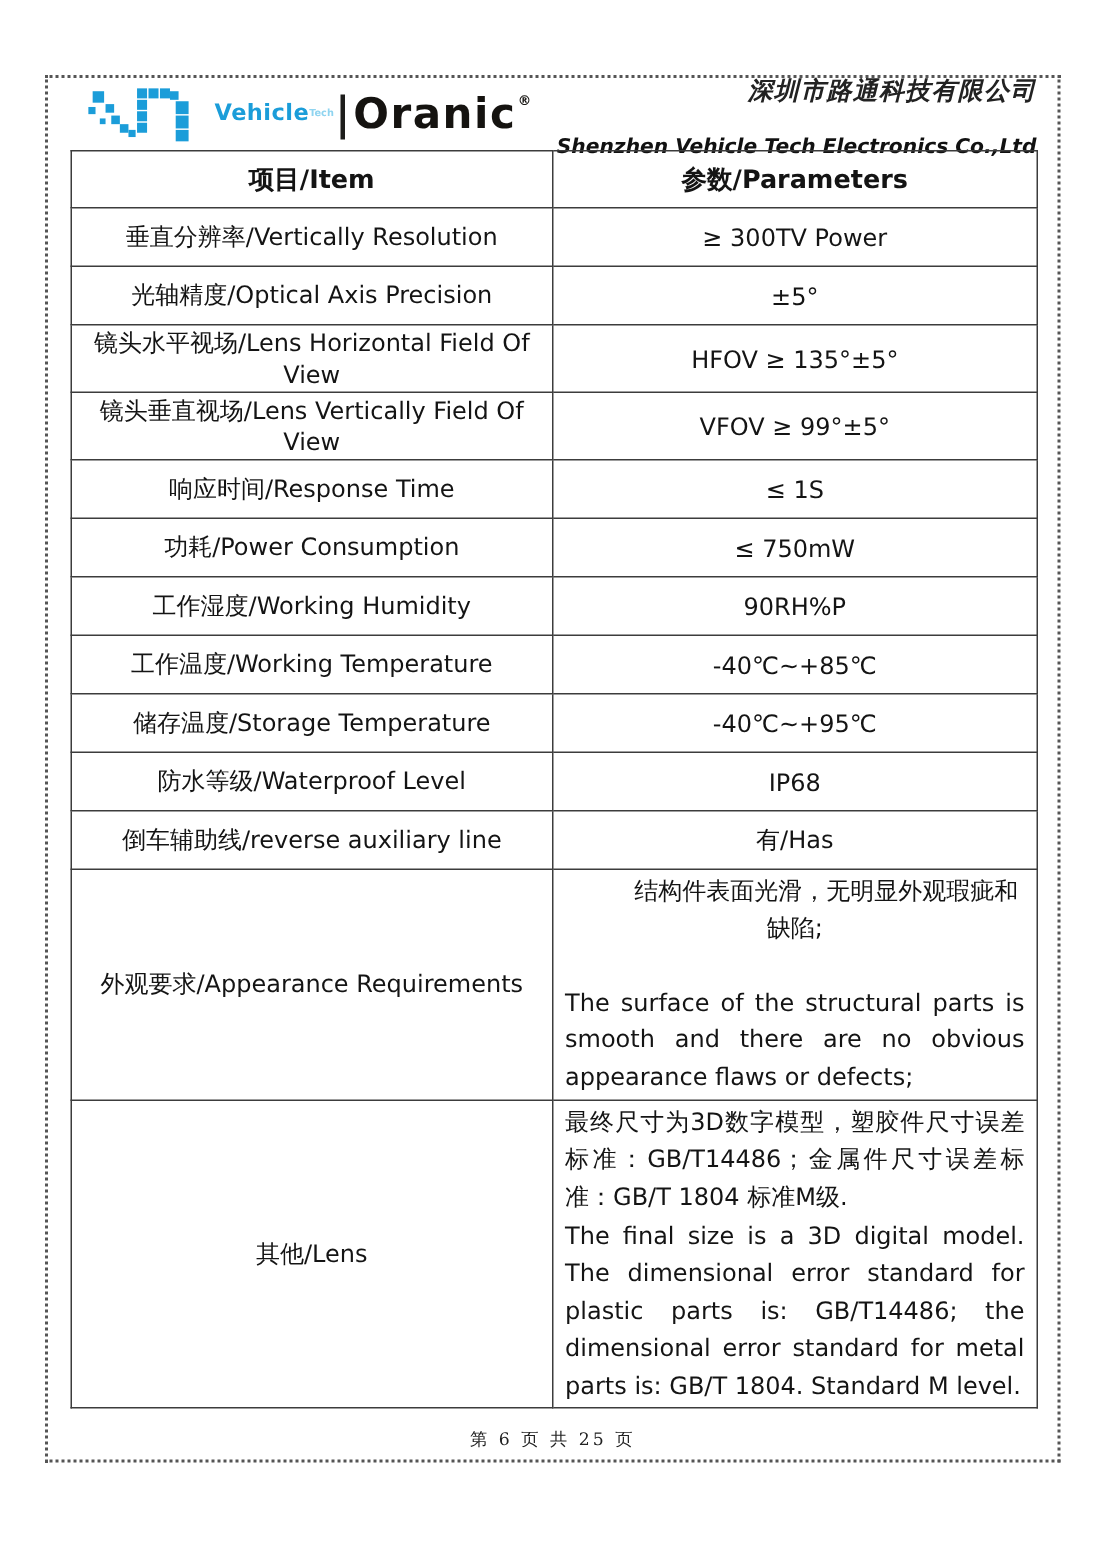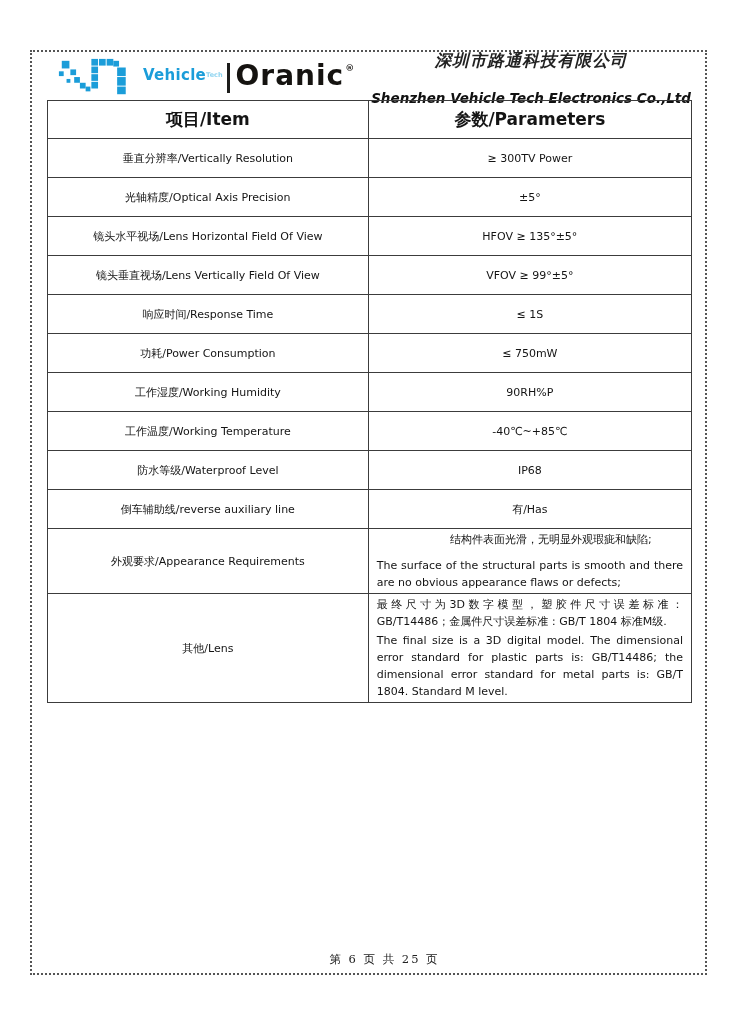--- a/index.html
+++ b/index.html
@@ -21,42 +21,42 @@
   }
   .logo-block { display:flex; align-items:center; }
   .logo-mosaic { display:block; }
   .brand-vehicle-wrap { display:flex; flex-direction:row; margin-left:3px; margin-top:-6px;align-items:center; }
   .brand-vehicle { font-size:15px; font-weight:bold; color:#1b9dd9; letter-spacing:.3px; }
   .brand-tech { font-size:6.5px; font-weight:bold; color:#8fd4f0; text-align:right; margin-top:-1px; }
   .logo-divider { width:3px; height:30px; background:#1d1d1b; margin:0 6px 0 4px; }
   .brand-oranic-wrap { display:flex; align-items:flex-start; margin-top:-4px; }
   .brand-oranic { font-size:28px; font-weight:900; color:#151310; letter-spacing:1px; line-height:1; font-family:"DejaVu Sans","Liberation Sans",sans-serif; }
   .brand-reg { font-size:9px; font-weight:bold; color:#151310; margin-top:1px; margin-left:1px; }
-  .company-block { text-align:center; line-height:1.25; padding-top:2px; }
+  .company-block { text-align:right; line-height:1.25; padding-top:2px; }
   .company-cn { font-size:16.5px; font-weight:bold; font-style:italic; color:#222; font-family:"DejaVu Serif","Liberation Serif",serif; letter-spacing:1px; }
   .company-en { font-size:13.5px; font-weight:bold; font-style:italic; color:#111; margin-top:18px; }
   
   .spec-table {
     position:absolute; left:15px; top:48px; width:645px;
     border-collapse:collapse; table-layout:fixed;
   }
   .spec-table th, .spec-table td {
-    border:1px solid #3c3c3c; font-size:11px; color:#141414;
+    border:1px solid #3c3c3c; font-size:16px; color:#141414;
     text-align:center; vertical-align:middle; padding:2px 8px;
   }
   .spec-table thead th { height:38px; font-weight:bold; font-size:17px; }
   .r-simple td { height:39px; }
   .cell-multiline { text-align:left; vertical-align:middle; padding:5px 10px 6px 12px; line-height:1.55; }
-  .cell-appearance .p-cn { text-indent:42px; margin-bottom:9px; }
+  .cell-appearance .p-cn { text-indent:42px; margin-bottom:25px; }
   .cell-appearance .p-en { text-align:justify; }
   .cell-other .p-cn { text-align:justify; margin-bottom:2px; }
   .cell-other .p-en { text-align:justify; }
   
   .page-footer {
-    position:absolute; left:16px; bottom:6px; width:100%;
+    position:absolute; left:0; bottom:6px; width:100%;
     text-align:center; font-size:11.5px; color:#222; letter-spacing:2px;
     font-family:"DejaVu Serif","Liberation Serif",serif;
   }
 </style>
 </head>
 <body>
 
 <div class="page-border">
 
   <div class="doc-header">
@@ -136,20 +136,24 @@
         </tr>
         <tr class="r-simple">
           <td>工作湿度/Working Humidity</td>
           <td>90RH%P</td>
         </tr>
         <tr class="r-simple">
           <td>工作温度/Working Temperature</td>
           <td>-40℃~+85℃</td>
         </tr>
         <tr class="r-simple">
+          <td>储存温度/Storage Temperature</td>
+          <td>-40℃~+95℃</td>
+        </tr>
+        <tr class="r-simple">
           <td>防水等级/Waterproof Level</td>
           <td>IP68</td>
         </tr>
         <tr class="r-simple">
           <td>倒车辅助线/reverse auxiliary line</td>
           <td>有/Has</td>
         </tr>
       </tbody>
     <tbody>
       <tr>

